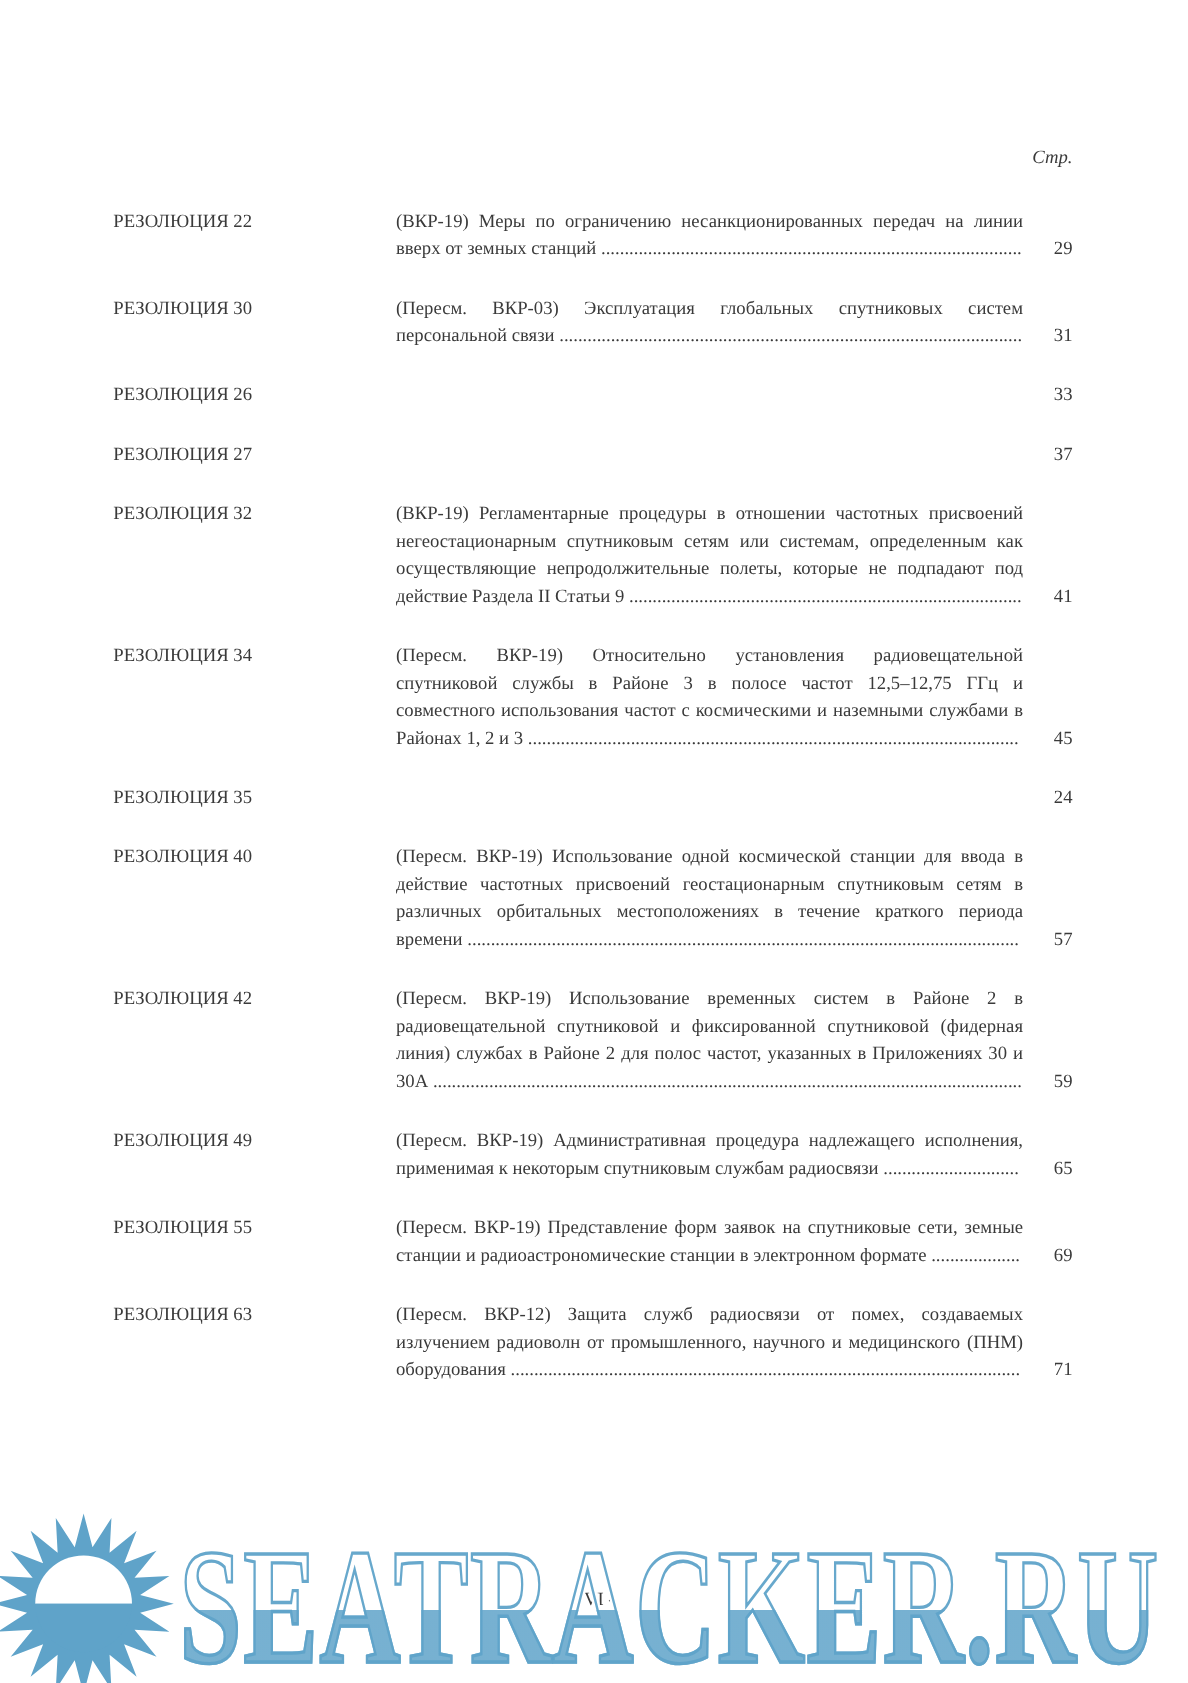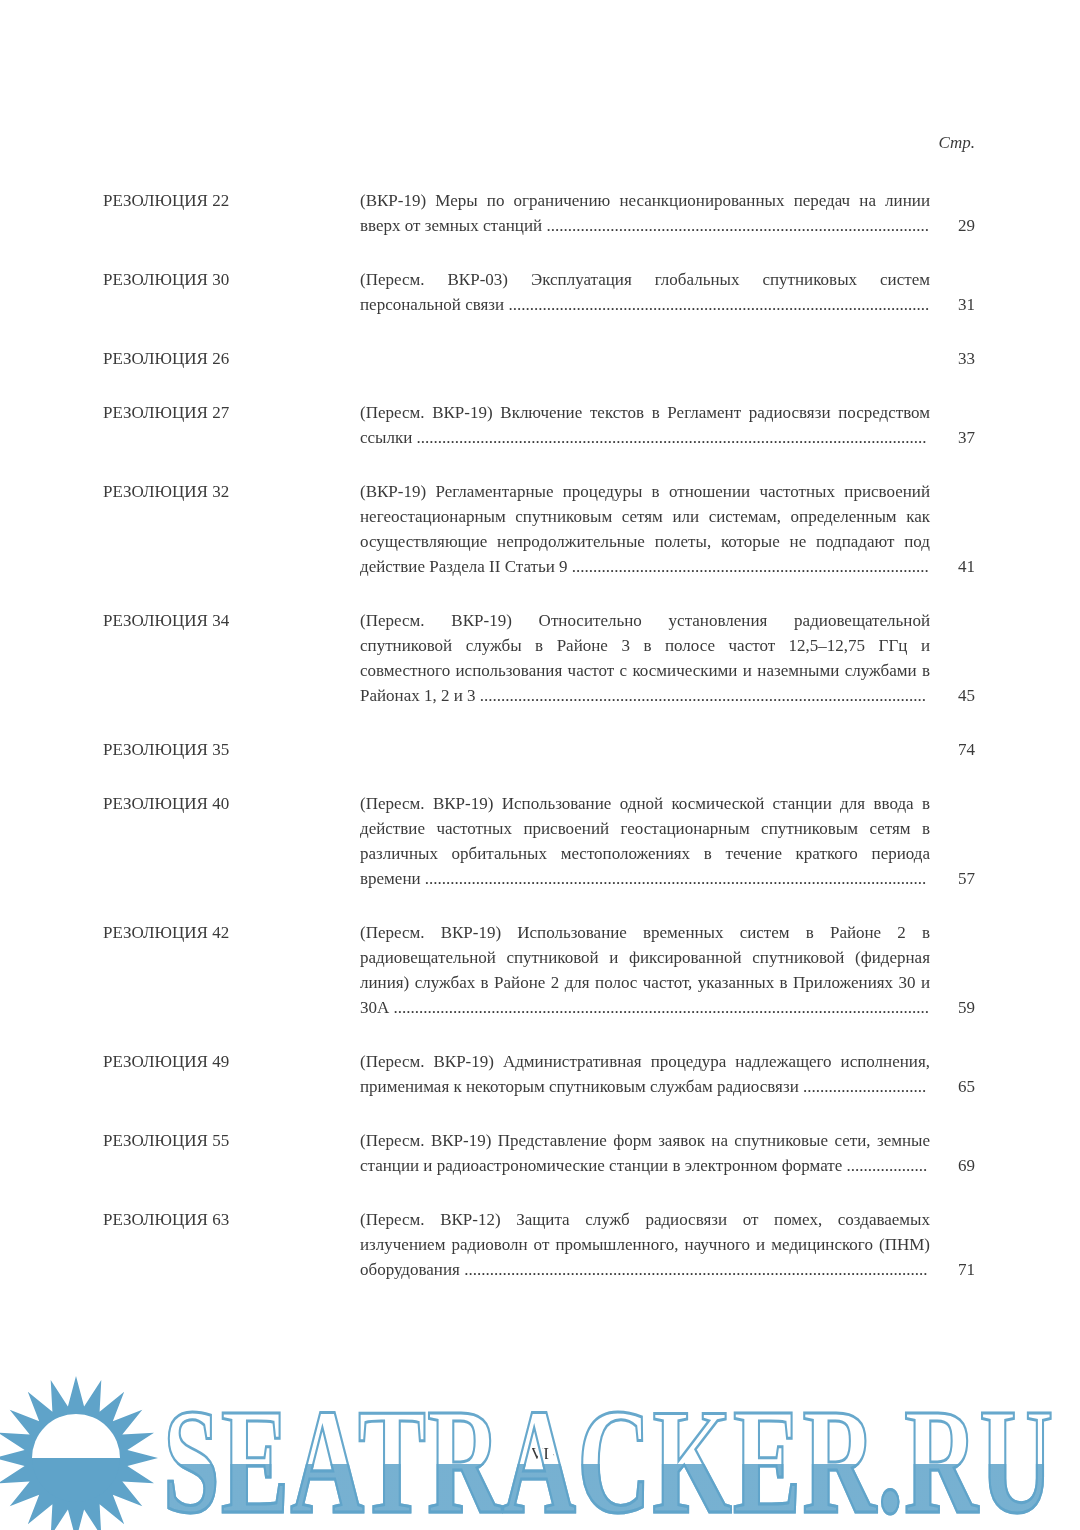--- a/index.html
+++ b/index.html
@@ -124,39 +124,38 @@
       <div class="entry-page">31</div>
     </div>
 
     <div class="toc-entry">
       <div class="entry-label">РЕЗОЛЮЦИЯ 26</div>
       <div class="entry-page">33</div>
     </div>
 
     <div class="toc-entry">
       <div class="entry-label">РЕЗОЛЮЦИЯ 27</div>
-      <div class="entry-text"><span class="t">(Пересм. ВКР-19) Включение текстов в Регламент радиосвязи посредством ссылки</span><span class="dotfill"> ........................................................................................................................</span></div>
       <div class="entry-page">37</div>
     </div>
 
     <div class="toc-entry">
       <div class="entry-label">РЕЗОЛЮЦИЯ 32</div>
       <div class="entry-text"><span class="t">(ВКР-19) Регламентарные процедуры в отношении частотных присвоений негеостационарным спутниковым сетям или системам, определенным как осуществляющие непродолжительные полеты, которые не подпадают под действие Раздела II Статьи 9</span><span class="dotfill"> ....................................................................................</span></div>
       <div class="entry-page">41</div>
     </div>
 
     <div class="toc-entry">
       <div class="entry-label">РЕЗОЛЮЦИЯ 34</div>
       <div class="entry-text"><span class="t">(Пересм. ВКР-19) Относительно установления радиовещательной спутниковой службы  в Районе 3 в полосе частот 12,5–12,75 ГГц и совместного использования частот с космическими и наземными службами в Районах 1, 2 и 3</span><span class="dotfill"> .........................................................................................................</span></div>
       <div class="entry-page">45</div>
     </div>
 
     <div class="toc-entry">
       <div class="entry-label">РЕЗОЛЮЦИЯ 35</div>
-      <div class="entry-page">74</div>
+      <div class="entry-page">24</div>
     </div>
 
     <div class="toc-entry">
       <div class="entry-label">РЕЗОЛЮЦИЯ 40</div>
       <div class="entry-text"><span class="t">(Пересм. ВКР-19) Использование одной космической станции для ввода в действие частотных присвоений геостационарным спутниковым сетям в различных орбитальных местоположениях в течение краткого периода времени</span><span class="dotfill"> ......................................................................................................................</span></div>
       <div class="entry-page">57</div>
     </div>
 
     <div class="toc-entry">
       <div class="entry-label">РЕЗОЛЮЦИЯ 42</div>

